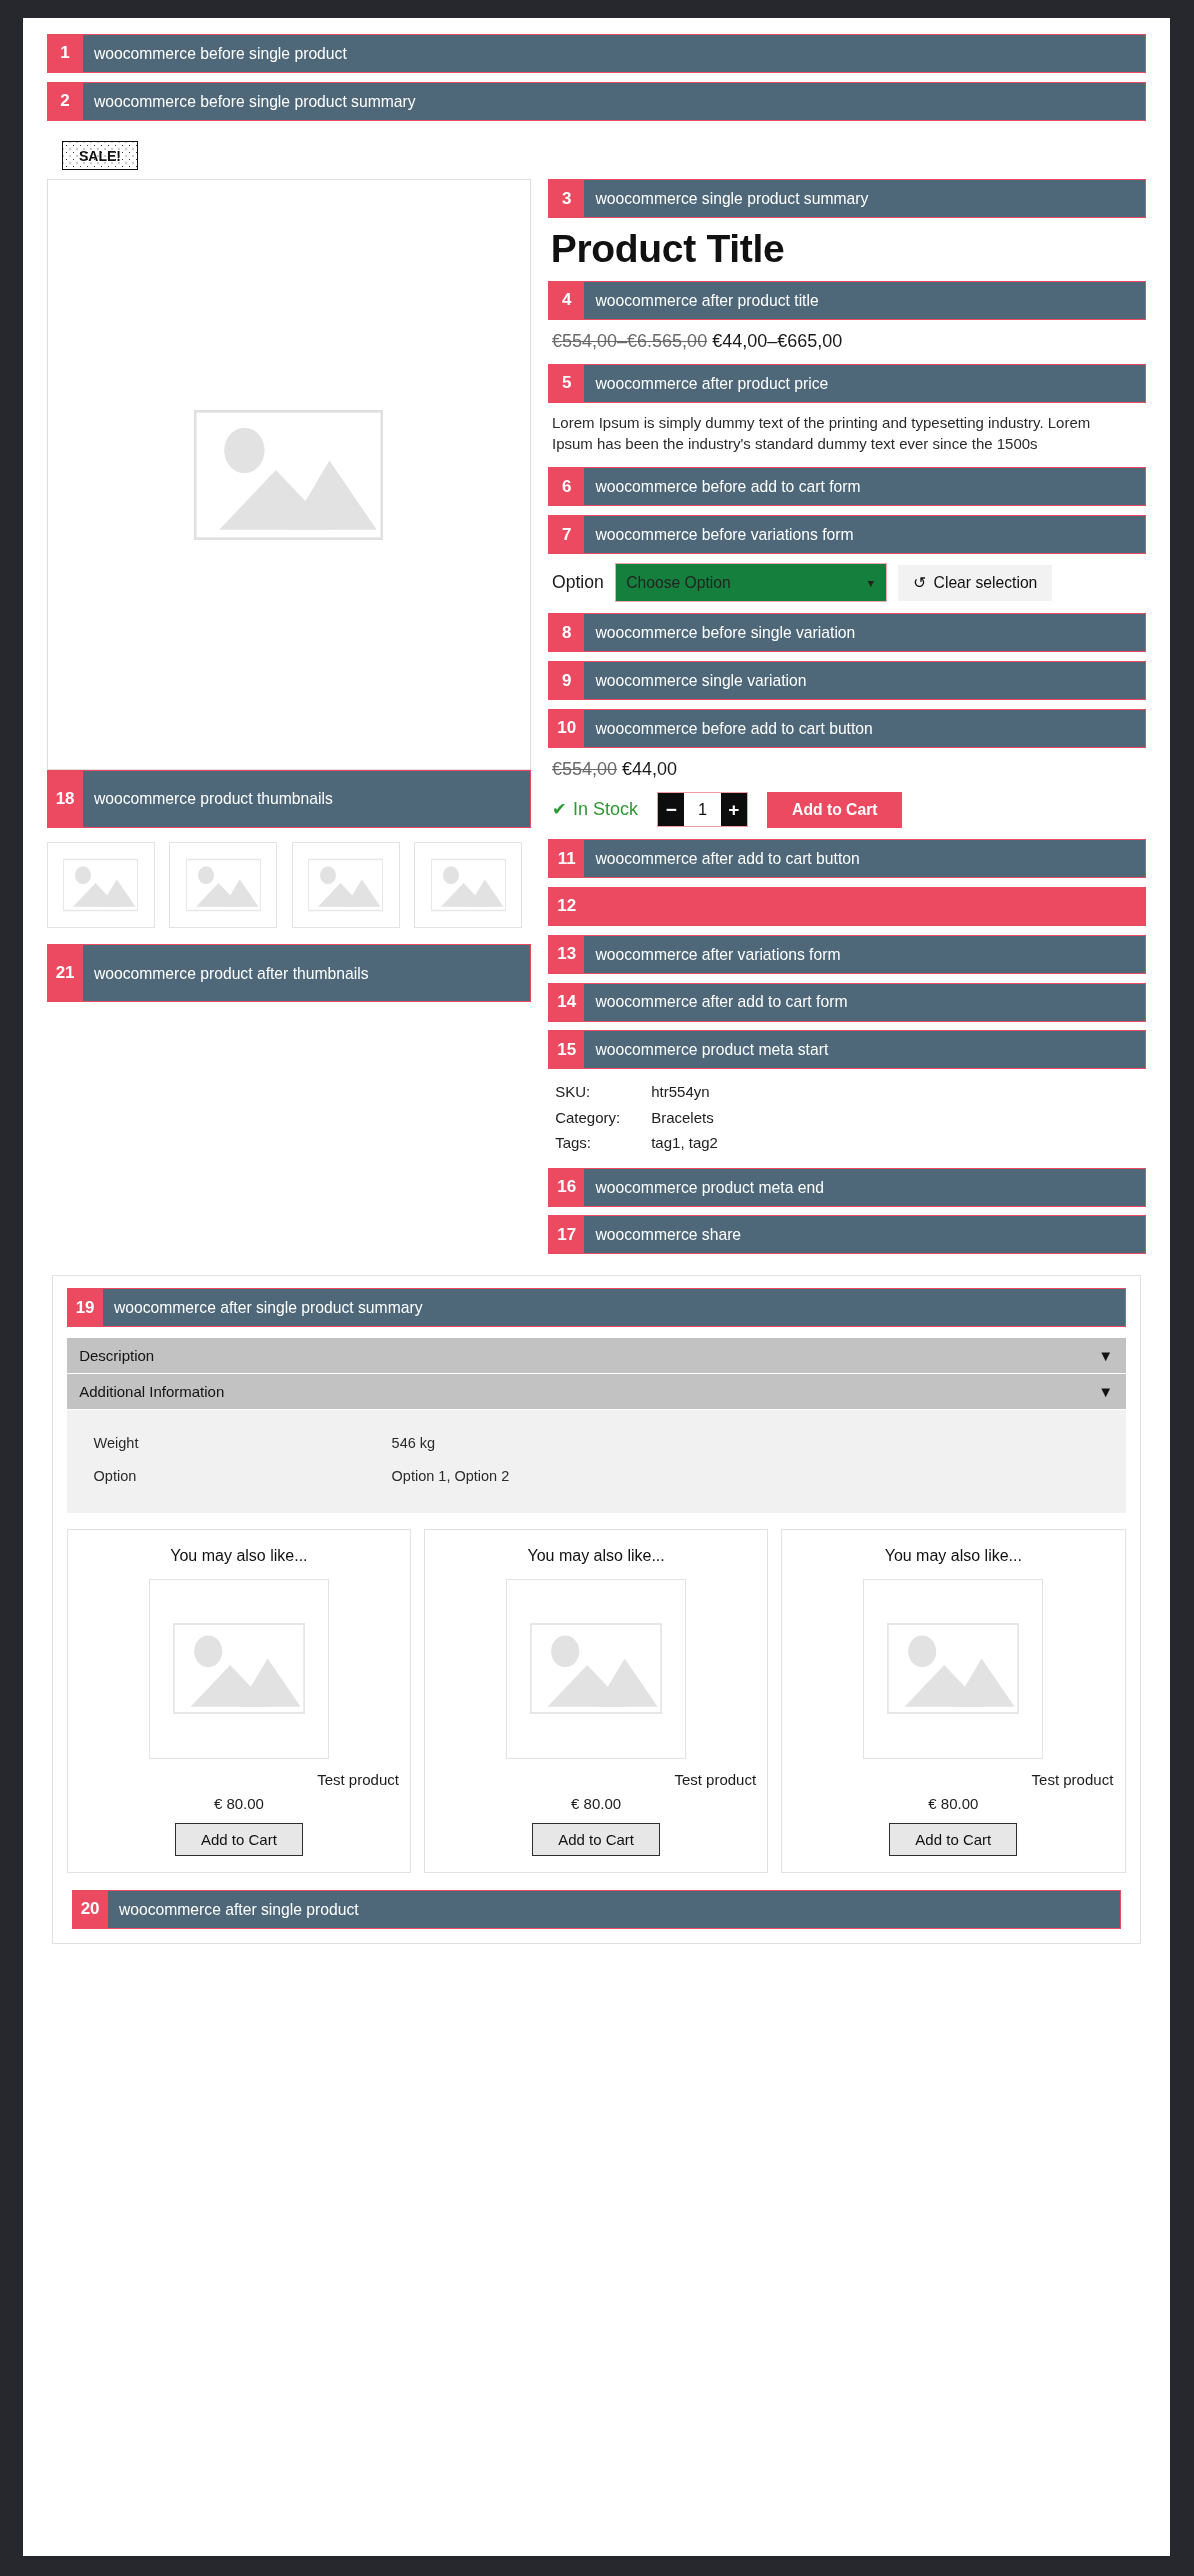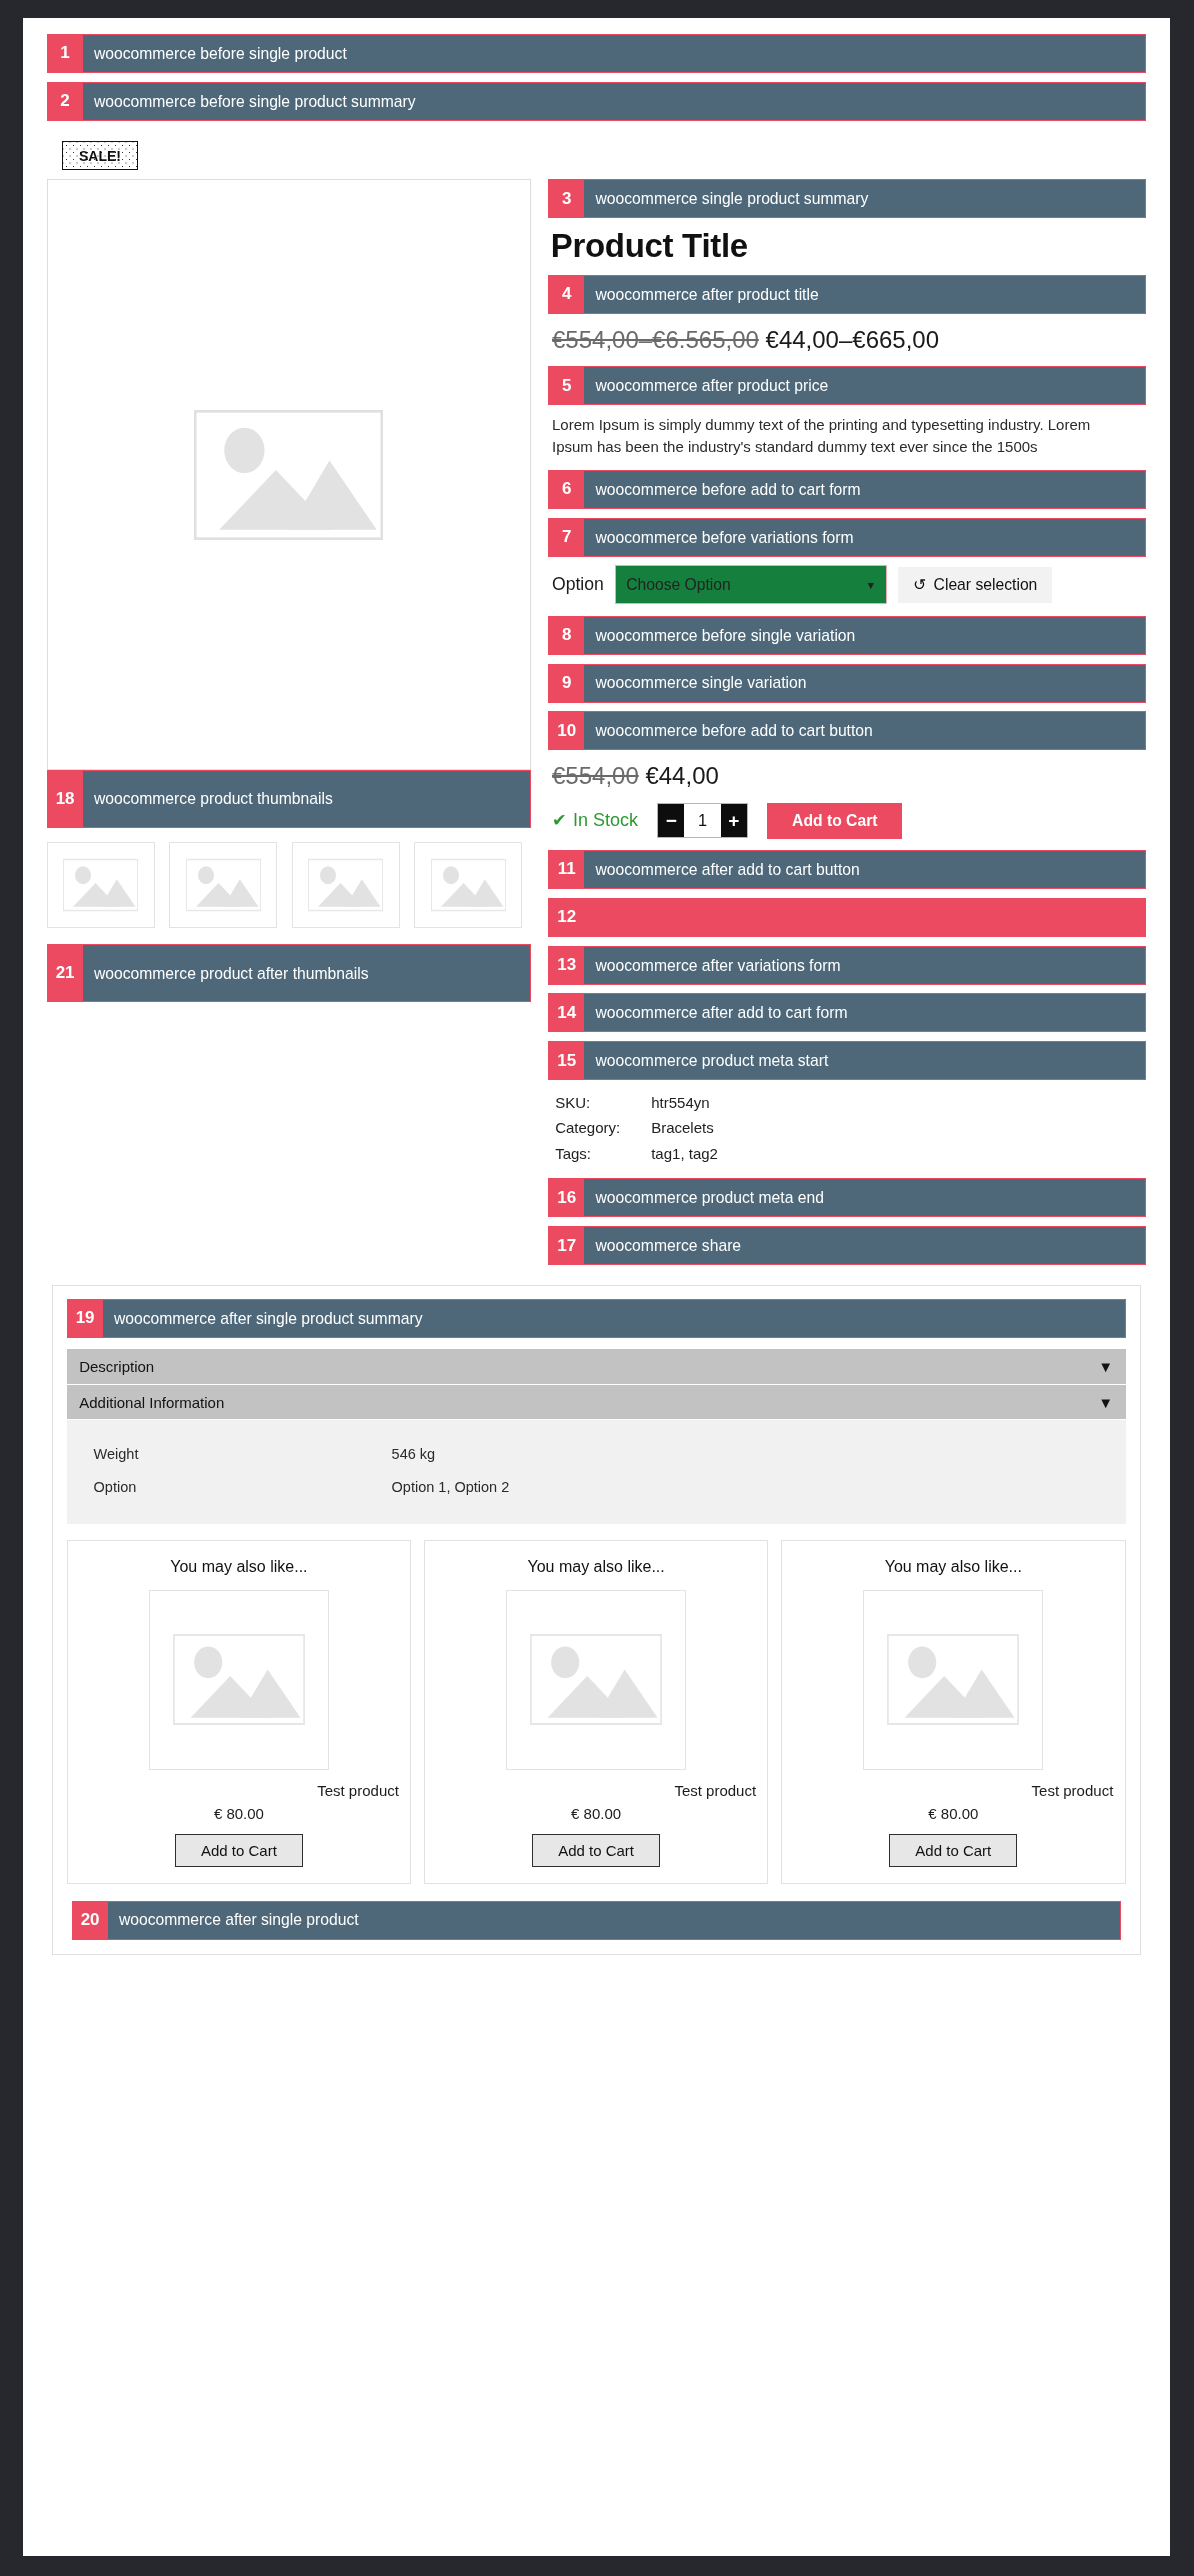--- a/index.html
+++ b/index.html
@@ -89,28 +89,28 @@
   .thumb-row { display: flex; gap: 14.5px; margin: 14px 0 16.4px 0; }
   .thumb {
     width: 108px; height: 86px;
     border: 0.6px solid #e3e3e3;
     background: #fff;
     display: flex; align-items: center; justify-content: center;
   }
 
   
   .product-title {
-    font-size: 33px;
+    font-size: 39px;
     font-weight: 700;
     color: #111;
     letter-spacing: -0.3px;
     margin: 8.8px 0 10px 2.5px;
   }
   .price-row {
-    font-size: 24px;
+    font-size: 18px;
     color: #222;
     margin: 6.3px 0 10px 3.8px;
     line-height: 1.4;
   }
   .price-old { text-decoration: line-through; color: #6a6a6a; }
   .price-new { color: #1a1a1a; }
   .short-desc {
     font-size: 15px;
     color: #2b2b2b;
     line-height: 1.44;

